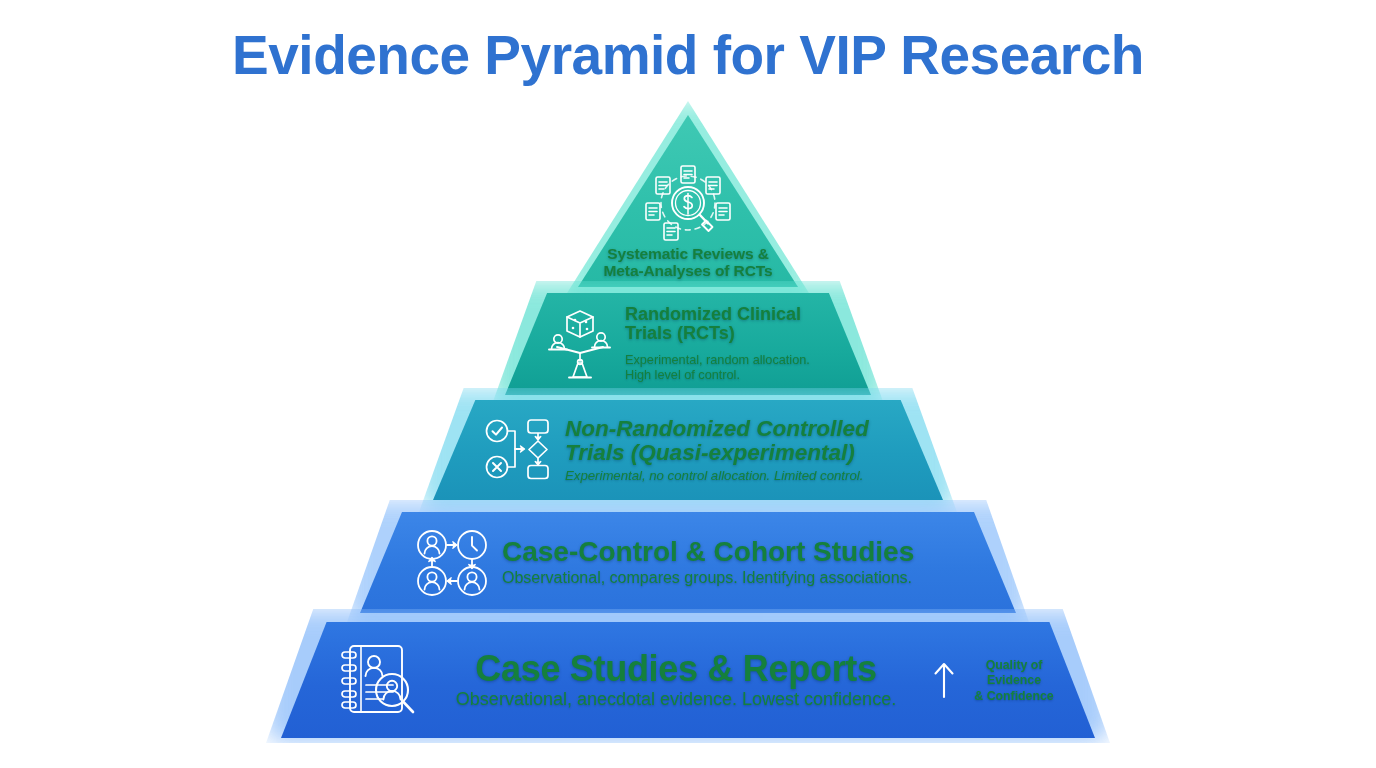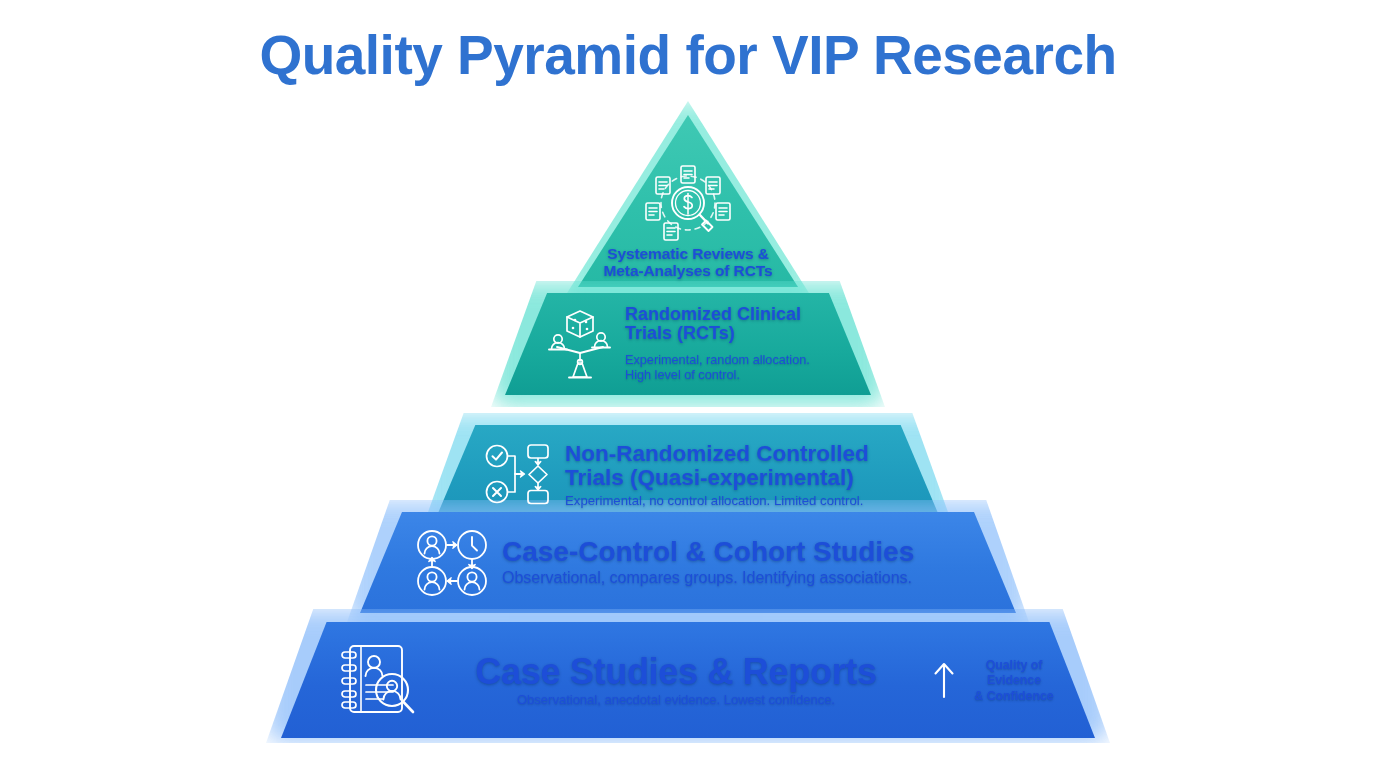--- a/index.html
+++ b/index.html
@@ -38,21 +38,21 @@
     left: 0;
     top: 0;
     width: 1376px;
     height: 768px;
   }
 
   .tier {
     position: absolute;
     display: flex;
     align-items: center;
-    color: #1d4ed8;
+    color: #15803d;
   }
 
   
   .tier-shape {
     position: absolute;
     inset: 0;
     border-radius: 16px;
   }
 
   .tier-glow {
@@ -124,21 +124,21 @@
     left: -14px; top: -12px; width: 394px; height: 126px;
     background: #5fe0d0;
     clip-path: polygon(11.5% 0%, 88.5% 0%, 100% 100%, 0% 100%);
   }
   #tier-2 .tier-content { padding: 0 26px 0 44px; }
   #tier-2 .tier-icon { width: 62px; height: 70px; margin-right: 14px; }
   #tier-2 .tier-title { font-size: 18px; }
   #tier-2 .tier-sub { font-size: 12.7px; margin-top: 10px; }
 
   
-  #tier-3 { left: 433px; top: 425px; width: 510px; height: 100px; }
+  #tier-3 { left: 433px; top: 400px; width: 510px; height: 100px; font-style: italic; }
   #tier-3 .tier-shape {
     background: linear-gradient(180deg, #28a8c4 0%, #1f9cbe 55%, #1b93b9 100%);
     clip-path: polygon(8.3% 0%, 91.7% 0%, 100% 100%, 0% 100%);
     border-radius: 0;
   }
   #tier-3 .tier-glow {
     left: -14px; top: -12px; width: 538px; height: 124px;
     background: #79d8ef;
     clip-path: polygon(8.3% 0%, 91.7% 0%, 100% 100%, 0% 100%);
   }
@@ -173,21 +173,21 @@
   }
   #tier-5 .tier-glow {
     left: -15px; top: -13px; width: 844px; height: 134px;
     background: #86b9fa;
     clip-path: polygon(5.6% 0%, 94.4% 0%, 100% 100%, 0% 100%);
   }
   #tier-5 .tier-content { padding: 0 24px 0 56px; }
   #tier-5 .tier-icon { width: 80px; height: 76px; margin-right: 10px; }
   #tier-5 .tier-text { text-align: center; }
   #tier-5 .tier-title { font-size: 36px; letter-spacing: -0.3px; }
-  #tier-5 .tier-sub { font-size: 13px; margin-top: 1px; }
+  #tier-5 .tier-sub { font-size: 18px; margin-top: 1px; }
 
   
   #quality-indicator {
     flex: 0 0 auto;
     width: 140px;
     display: flex;
     flex-direction: row;
     align-items: center;
     justify-content: center;
     margin-left: 6px;
@@ -199,21 +199,21 @@
     text-align: center;
     margin-top: 2px;
     text-shadow: 0 1px 2px rgba(0,40,80,.35);
   }
 
   svg { display: block; overflow: visible; }
 </style>
 </head>
 <body>
 
-<div id="page-title">Quality Pyramid for VIP Research</div>
+<div id="page-title">Evidence Pyramid for VIP Research</div>
 
 <div id="pyramid">
 
   <div class="tier" id="tier-1">
     <div class="tier-glow"></div>
     <div class="tier-shape"></div>
     <div class="tier-content">
       <div class="tier-icon">
         <svg width="92" height="78" viewBox="0 0 92 78" fill="none" stroke="#ffffff" stroke-width="1.6" stroke-linecap="round" stroke-linejoin="round">
 

